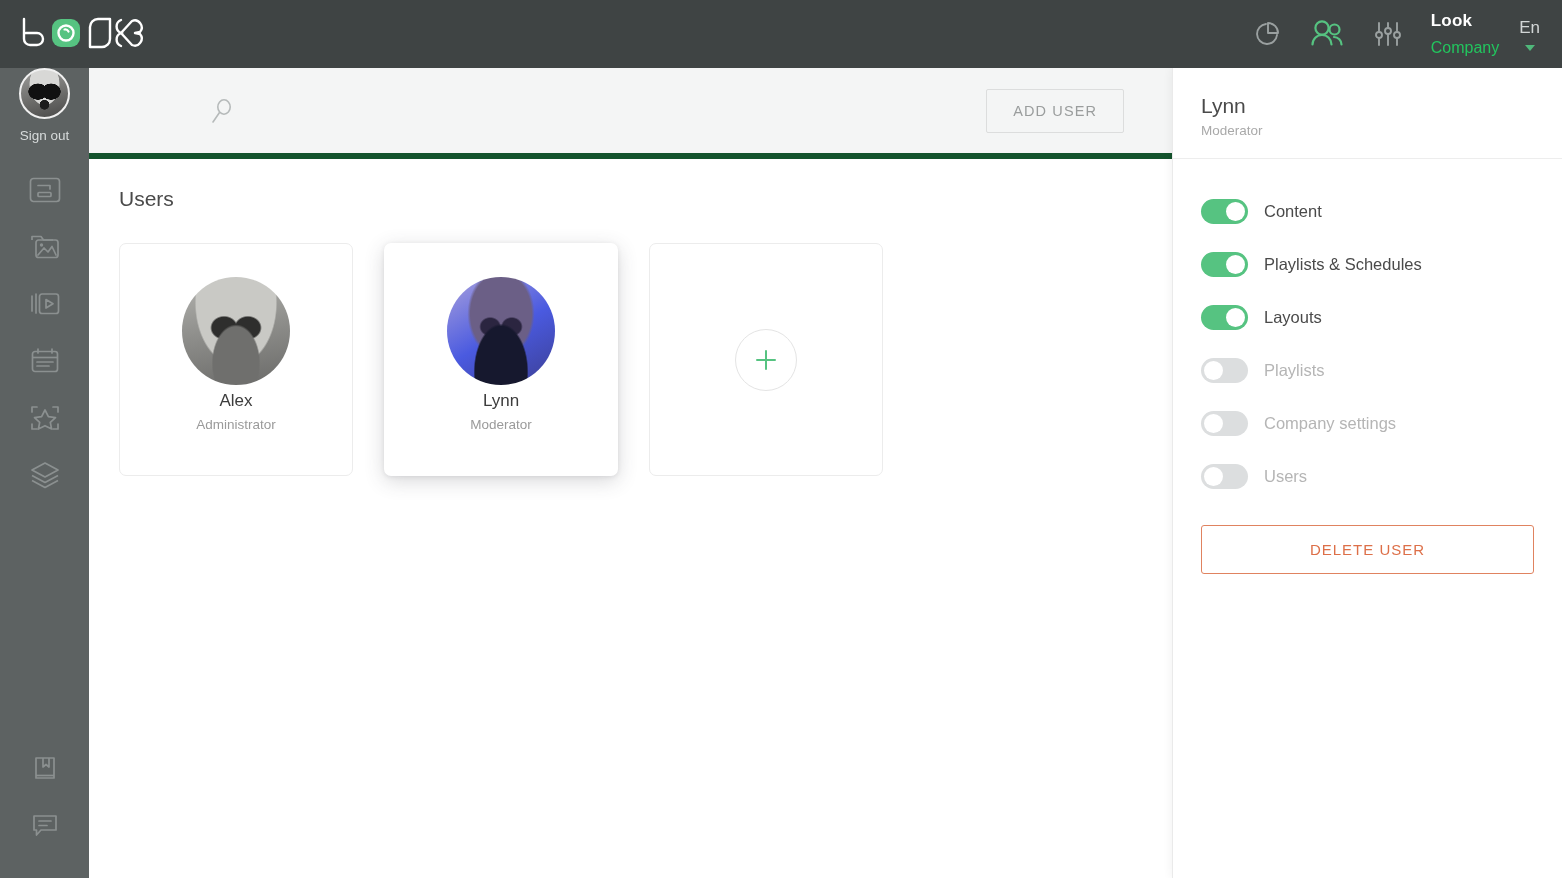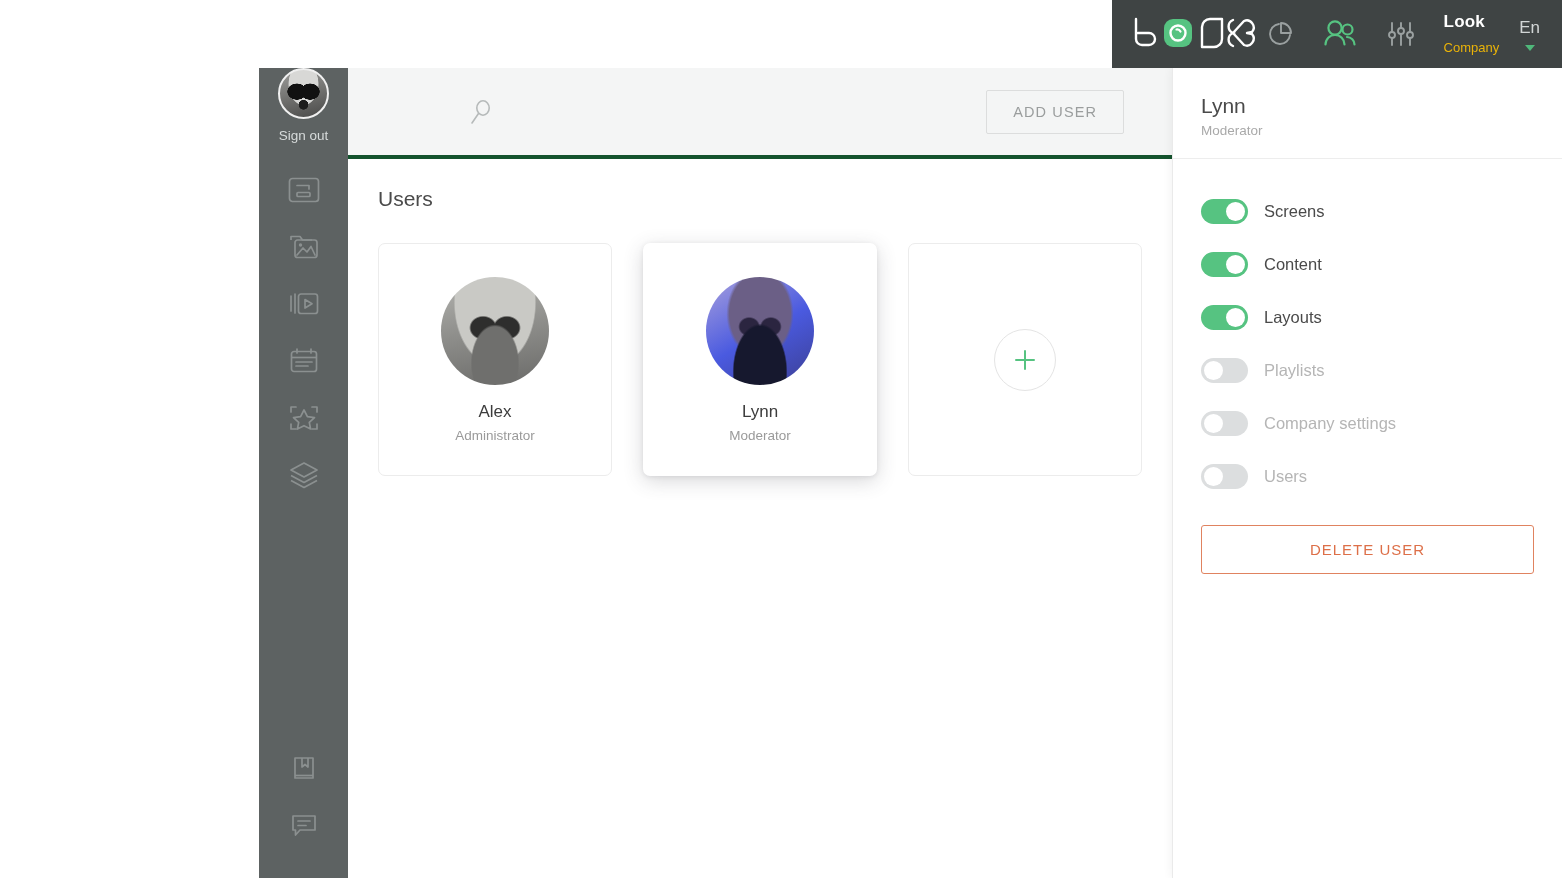--- a/index.html
+++ b/index.html
@@ -2,37 +2,37 @@
 <html><head>
 <meta charset="utf-8">
 <style>
   * { box-sizing: border-box; margin: 0; padding: 0; }
   html, body {
     width: 1562px; height: 878px;
     font-family: "Liberation Sans", sans-serif;
     background: #ffffff;
     overflow: hidden;
   }
-  .app { position: relative; width: 1562px; height: 878px; display: flex; flex-direction: column; align-items: flex-end; }
+  .app { position: relative; width: 1562px; height: 878px; display: flex; flex-direction: column; }
 
   
   .topbar {
     height: 68px; min-height: 68px;
     background: #3f4444;
     display: flex; align-items: center;
     padding: 0 22px 0 20px;
     position: relative; z-index: 30;
   }
   .logo { display: flex; align-items: center; }
   .topbar-spacer { flex: 1; }
   .topbar-icons { display: flex; align-items: center; gap: 26px; }
   .tb-icon { display: flex; align-items: center; justify-content: center; cursor: pointer; }
   .brand { margin-left: 28px; margin-right: 20px; line-height: 1.15; }
   .brand-name { color: #ffffff; font-size: 17px; font-weight: bold; letter-spacing: .2px; }
-  .brand-sub { color: #eab308; font-size: 13px; margin-top: 9px; }
+  .brand-sub { color: #22c55e; font-size: 16px; margin-top: 9px; }
   .lang { display: flex; align-items: center; gap: 7px; cursor: pointer; flex-direction: column; }
   .lang-text { color: #d2d6d6; font-size: 17px; }
   .caret { width: 0; height: 0; border-left: 5.5px solid transparent; border-right: 5.5px solid transparent; border-top: 6px solid #4fb87a; }
 
   
   .body { flex: 1; display: flex; min-height: 0; }
 
   
   .sidebar {
     width: 89px; min-width: 89px;
@@ -56,21 +56,21 @@
   .signout { color: #d7dbdb; font-size: 13.5px; margin-top: 9px; }
   .nav { margin-top: 30px; display: flex; flex-direction: column; align-items: center; gap: 23px; }
   .nav-item { width: 42px; height: 34px; display: flex; align-items: center; justify-content: center; cursor: pointer; }
   .nav-bottom { margin-top: auto; display: flex; flex-direction: column; align-items: center; gap: 22px; padding-bottom: 20px; }
 
   
   .main { flex: 1; display: flex; flex-direction: column; min-width: 0; background: #ffffff; position: relative; }
   .toolbar {
     height: 91px; min-height: 91px;
     background: #f4f5f5;
-    border-bottom: 4px solid #14532d;
+    border-bottom: 6px solid #14532d;
     display: flex; align-items: center;
     padding: 0 48px 0 28px;
   }
   .search-btn { width: 40px; height: 40px; display: flex; align-items: center; justify-content: center; cursor: pointer; margin-left: 86px; }
   .toolbar-spacer { flex: 1; }
   .add-user-btn {
     border: 1px solid #dcdddd; background: transparent;
     color: #9a9d9d; font-size: 14.5px; letter-spacing: 1.1px;
     padding: 13px 26px; border-radius: 2px; cursor: pointer;
     font-family: "Liberation Sans", sans-serif;
@@ -104,21 +104,21 @@
       linear-gradient(170deg, #b4b4b0 0%, #8d8d8a 50%, #6a6a68 100%);
   }
   .av-lynn {
     background:
       radial-gradient(ellipse at 50% 88%, #16182e 0 34%, transparent 36%),
       radial-gradient(ellipse at 40% 46%, #2b2540 0 10%, transparent 12%),
       radial-gradient(ellipse at 60% 46%, #2b2540 0 10%, transparent 12%),
       radial-gradient(ellipse at 50% 34%, #6b5f86 0 40%, transparent 44%),
       linear-gradient(150deg, #a9a1dd 0%, #4a5ae0 52%, #3c3f94 100%);
   }
-  .card-name { font-size: 17px; color: #3d3d3d; margin-top: 17px; }
+  .card-name { font-size: 17px; color: #3d3d3d; margin-top: 6px; }
   .card-role { font-size: 13.5px; color: #9a9a9a; margin-top: 6px; }
 
   .add-card {
     width: 234px; height: 233px;
     background: #ffffff; border: 1px solid #ececec; border-radius: 7px;
     display: flex; align-items: center; justify-content: center; cursor: pointer;
   }
   .plus-circle {
     width: 62px; height: 62px; border-radius: 50%;
     border: 1px solid #e4e4e4;
@@ -330,34 +330,34 @@
     </div>
 
     <div class="panel">
       <div class="panel-header">
         <div class="panel-name">Lynn</div>
         <div class="panel-role">Moderator</div>
       </div>
 
       <div class="perm-list">
 
+
         <div class="perm-row">
           <div class="toggle on">
               <div class="knob"></div>
             </div>
-          <div class="perm-label on">Screens</div>
+          <div class="perm-label on">Content</div>
         </div>
 
         <div class="perm-row">
           <div class="toggle on">
               <div class="knob"></div>
             </div>
-          <div class="perm-label on">Content</div>
-        </div>
-
+          <div class="perm-label on">Playlists &amp; Schedules</div>
+        </div>
 
         <div class="perm-row">
           <div class="toggle on">
               <div class="knob"></div>
             </div>
           <div class="perm-label on">Layouts</div>
         </div>
 
         <div class="perm-row">
           <div class="toggle off">

